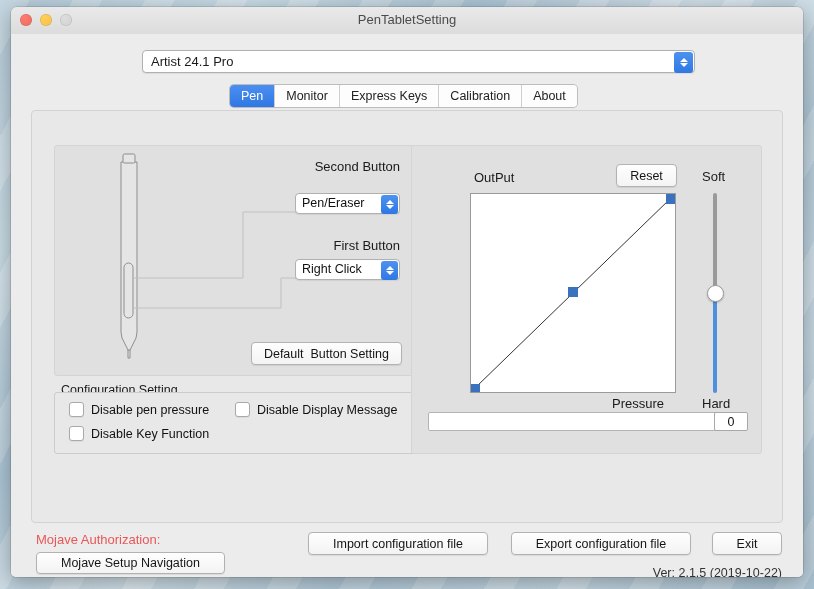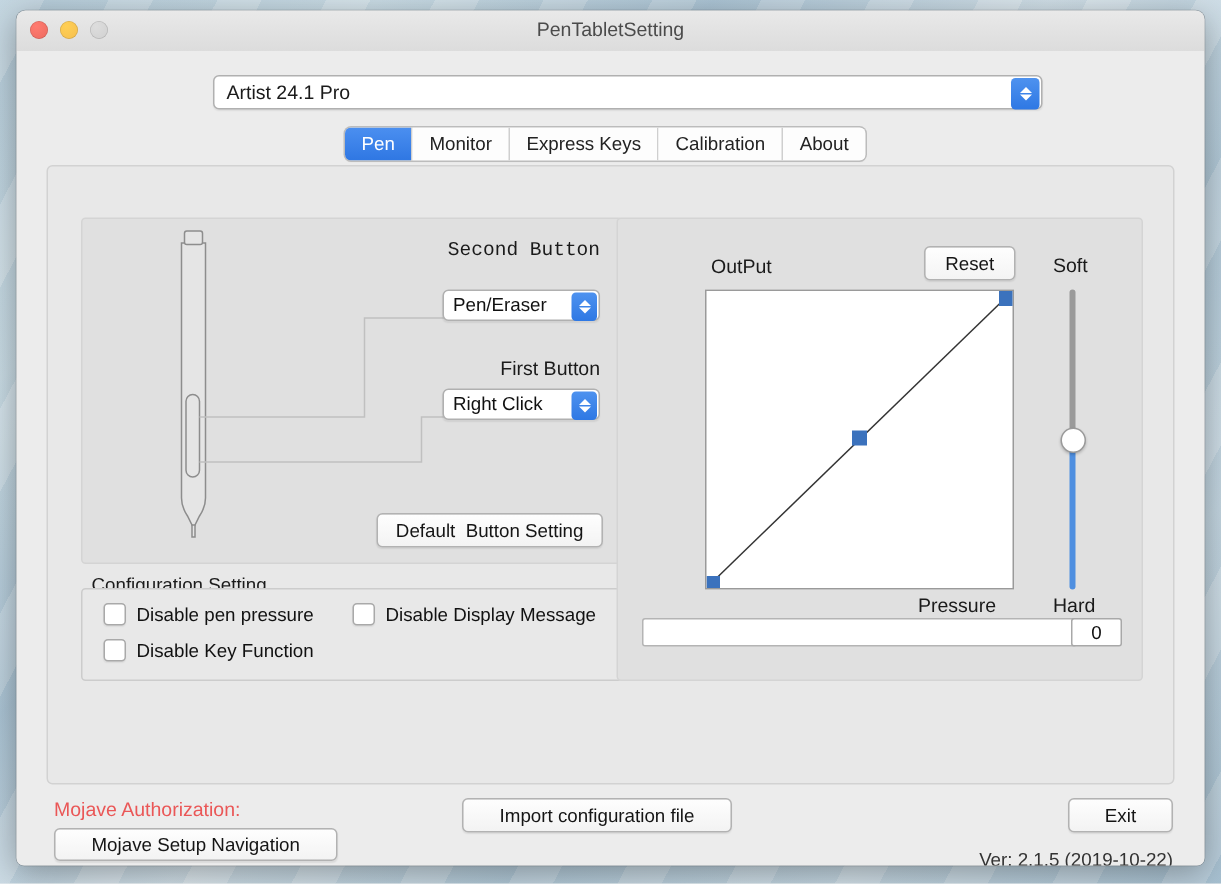--- a/index.html
+++ b/index.html
@@ -168,21 +168,21 @@
     box-sizing: border-box;
   }
   .pen-svg { position: absolute; left: 40px; top: 4px; }
 
   .btn-label {
     position: absolute;
     font-size: 13px;
     color: #1a1a1a;
     text-align: right;
   }
-  .lbl-second { right: 14px; top: 13px; font-family: Liberation Mono, monospace; }
+  .lbl-second { right: 14px; top: 13px; }
   .lbl-first  { right: 14px; top: 92px; }
 
   .combo {
     position: absolute;
     width: 105px;
     height: 21px;
     background: #ffffff;
     border: 1px solid #b0b0b0;
     border-radius: 4px;
     box-shadow: 0 1px 1px rgba(0,0,0,0.07);
@@ -524,17 +524,18 @@
         <div class="press-bar"></div>
         <div class="press-val">0</div>
       </div>
 
     </div>
 
     <div class="mojave-label">Mojave Authorization:</div>
     <div class="mojave-btn">Mojave Setup Navigation</div>
 
     <div class="footer-btn btn-import">Import configuration file</div>
+    <div class="footer-btn btn-export">Export configuration file</div>
     <div class="footer-btn btn-exit">Exit</div>
 
     <div class="version">Ver: 2.1.5 (2019-10-22)</div>
   </div>
 </div>
 
 </body></html>

